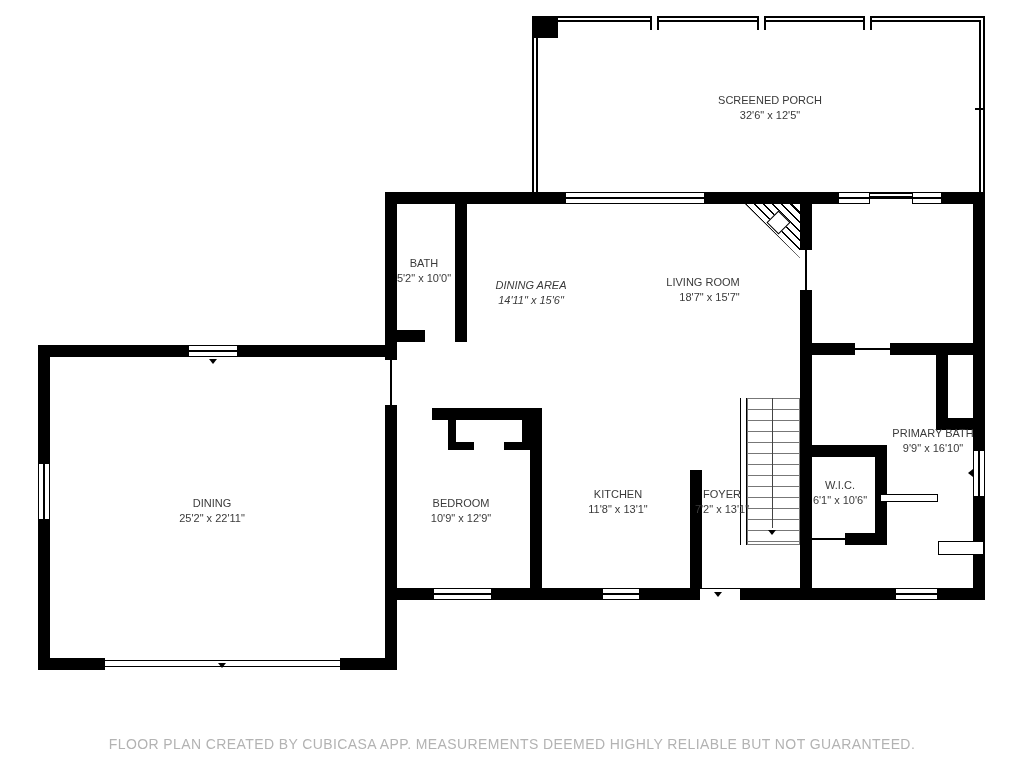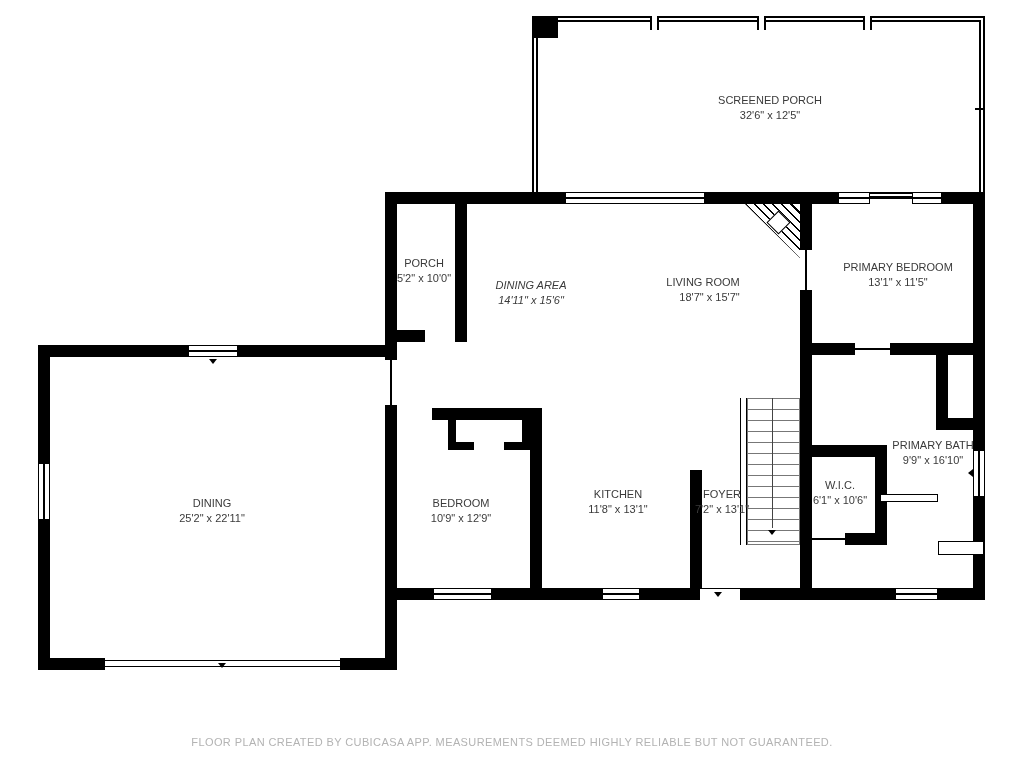--- a/index.html
+++ b/index.html
@@ -31,21 +31,21 @@
   .tick-d{position:absolute;width:0;height:0;border-left:4px solid transparent;
           border-right:4px solid transparent;border-top:5px solid #000;}
   .tick-u{position:absolute;width:0;height:0;border-left:4px solid transparent;
           border-right:4px solid transparent;border-bottom:5px solid #000;}
   .tick-r{position:absolute;width:0;height:0;border-top:4px solid transparent;
           border-bottom:4px solid transparent;border-left:5px solid #000;}
   .tick-l{position:absolute;width:0;height:0;border-top:4px solid transparent;
           border-bottom:4px solid transparent;border-right:5px solid #000;}
   .fixture{position:absolute;box-sizing:border-box;border:1px solid #000;background:#fff;}
   .footer{position:absolute;left:512px;top:736px;transform:translateX(-50%);
-          color:#b3b3b3;font-size:11px;letter-spacing:.4px;white-space:nowrap;}
+          color:#b3b3b3;font-size:14px;letter-spacing:.4px;white-space:nowrap;}
 </style>
 </head>
 <body>
 
 <div class="plan">
 
   <div class="porch" style="left:532px;top:16px;width:453px;height:182px;"></div>
   <div class="w" style="left:532px;top:16px;width:26px;height:22px;"></div>
   <div class="mull" style="left:650px;top:16px;"></div>
   <div class="mull" style="left:757px;top:16px;"></div>
@@ -132,34 +132,30 @@
 
   <div class="fixture" style="left:880px;top:494px;width:58px;height:8px;"></div>
   <div class="fixture" style="left:938px;top:541px;width:46px;height:14px;"></div>
   <div class="tick-l" style="left:968px;top:469px;"></div>
 
   <div class="label" style="left:770px;top:93px;">
     <div>SCREENED PORCH</div>
     <div>32'6" x 12'5"</div>
   </div>
   <div class="label" style="left:424px;top:256px;">
-    <div>PORCH</div>
+    <div>BATH</div>
     <div>5'2" x 10'0"</div>
   </div>
   <div class="label" style="left:531px;top:278px;font-style:italic;">
     <div>DINING AREA</div>
     <div>14'11" x 15'6"</div>
   </div>
   <div class="label" style="left:703px;top:275px;text-align:right;">
     <div>LIVING ROOM</div>
     <div>18'7" x 15'7"</div>
-  </div>
-  <div class="label" style="left:898px;top:260px;">
-    <div>PRIMARY BEDROOM</div>
-    <div>13'1" x 11'5"</div>
   </div>
   <div class="label" style="left:212px;top:496px;">
     <div>DINING</div>
     <div>25'2" x 22'11"</div>
   </div>
   <div class="label" style="left:461px;top:496px;">
     <div>BEDROOM</div>
     <div>10'9" x 12'9"</div>
   </div>
   <div class="label" style="left:618px;top:487px;">
@@ -167,20 +163,20 @@
     <div>11'8" x 13'1"</div>
   </div>
   <div class="label" style="left:722px;top:487px;">
     <div>FOYER</div>
     <div>7'2" x 13'1"</div>
   </div>
   <div class="label" style="left:840px;top:478px;">
     <div>W.I.C.</div>
     <div>6'1" x 10'6"</div>
   </div>
-  <div class="label" style="left:933px;top:438px;text-align:center;">
+  <div class="label" style="left:933px;top:426px;text-align:center;">
     <div>PRIMARY BATH</div>
     <div>9'9" x 16'10"</div>
   </div>
 
   <div class="footer">FLOOR PLAN CREATED BY CUBICASA APP. MEASUREMENTS DEEMED HIGHLY RELIABLE BUT NOT GUARANTEED.</div>
 
 </div>
 
 </body></html>

